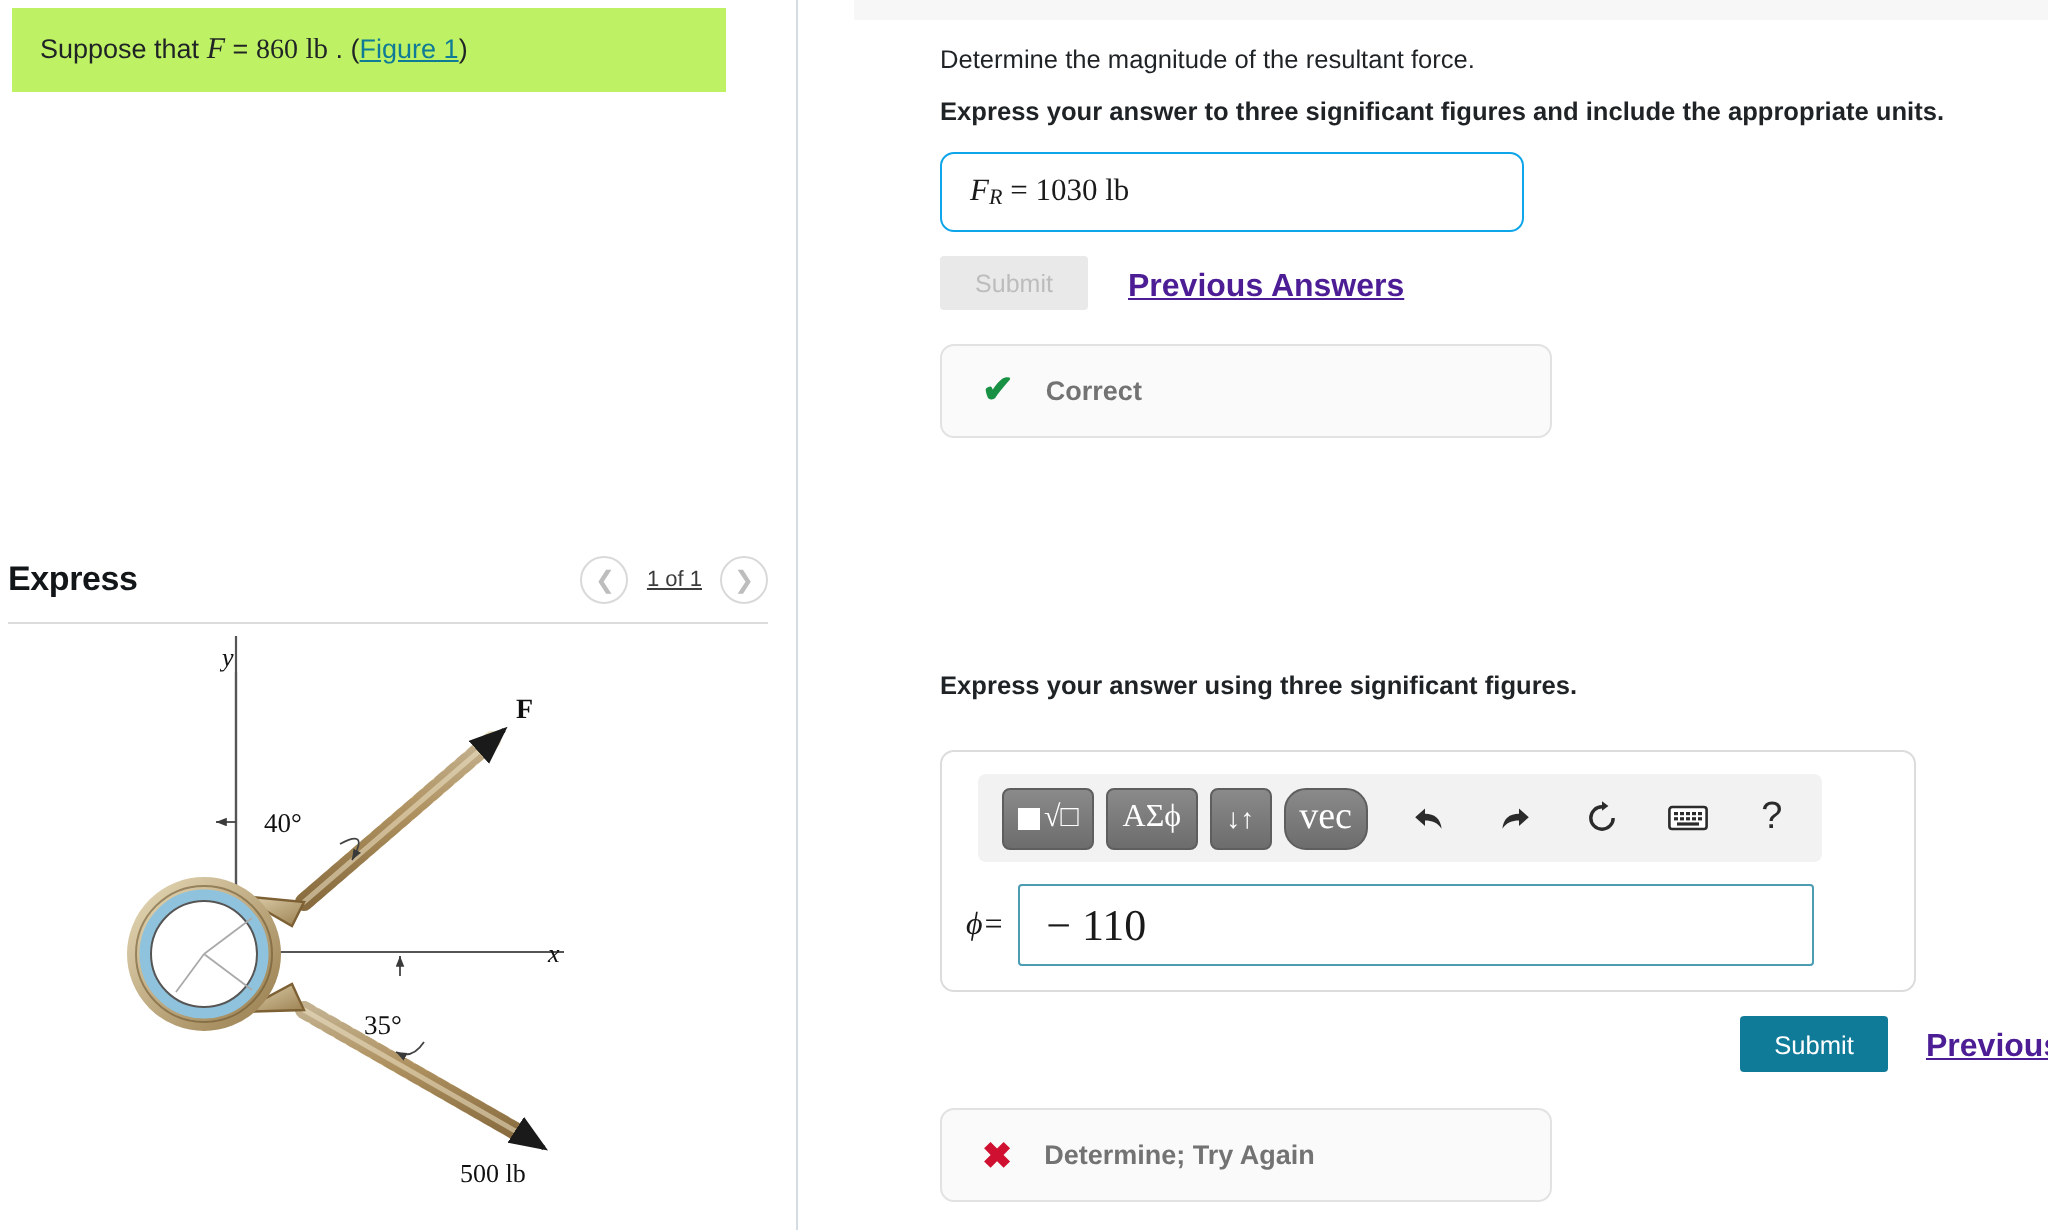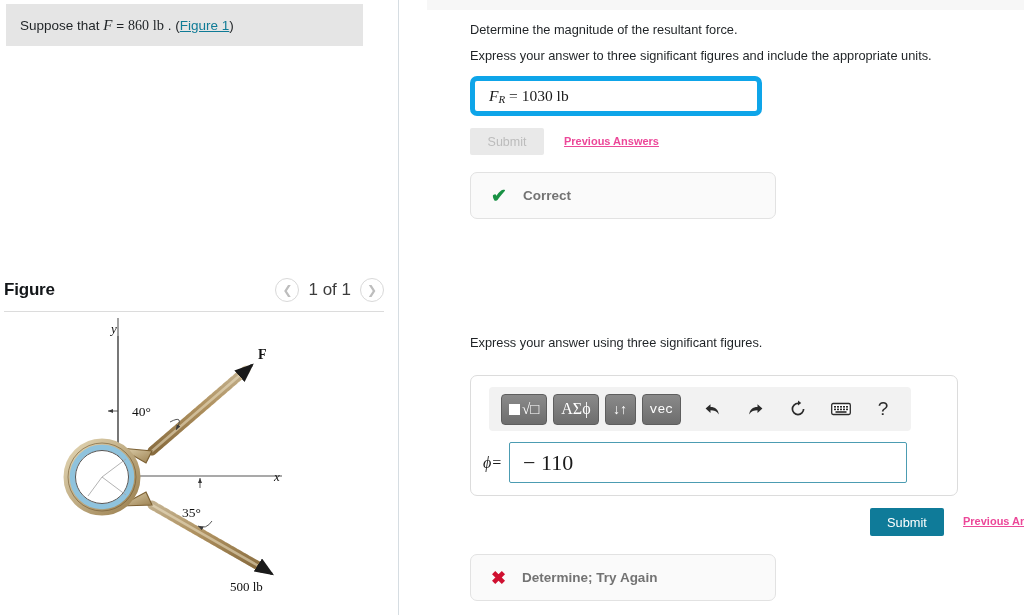--- a/index.html
+++ b/index.html
@@ -14,21 +14,21 @@
   
   .left-panel {
     position: absolute; left: 0; top: 0;
     width: 399px; height: 615px;
     background: #ffffff;
     border-right: 1px solid #d6dde2;
   }
   .problem-banner {
     position: absolute; left: 6px; top: 4px;
     width: 357px; height: 42px;
-    background: #e5e5e5;
+    background: #bef264;
     display: flex; align-items: center;
     padding-left: 14px;
   }
   .problem-text {
     font-size: 13.5px; color: #1f2326; line-height: 1.2;
     white-space: nowrap;
   }
   .mvar { font-family: "Liberation Serif", serif; font-style: italic; font-size: 15px; }
   .mnum { font-family: "Liberation Serif", serif; font-style: normal; font-size: 14px; }
   .munit { font-family: "Liberation Serif", serif; font-style: normal; font-size: 14.5px; }
@@ -43,58 +43,58 @@
     border-bottom: 1px solid #dcdcdc;
   }
   .figure-title { font-size: 17px; font-weight: bold; color: #131619; letter-spacing: -0.2px; }
   .fig-nav { display: flex; align-items: center; gap: 9px; }
   .nav-circle {
     width: 24px; height: 24px; border-radius: 50%;
     border: 1px solid #d9d9d9; background:#fff;
     display:flex; align-items:center; justify-content:center;
     color: #bdbdbd; font-size: 12px; line-height:1; cursor: pointer;
   }
-  .fig-count { font-size: 17px; color:#3c3c3c; }
+  .fig-count { font-size: 11px; color:#3c3c3c;text-decoration:underline; }
 
   .figure-box { position:absolute; left:0; top:318px; width:399px; height:297px; }
 
   
   .right-panel {
     position: absolute; left: 400px; top: 0;
     width: 624px; height: 615px; background: #ffffff;
   }
   .partA-headband {
     position:absolute; left:27px; top:0; width:597px; height:10px;
     background: #f7f7f7;
   }
   .qtext {
     position: absolute; font-size: 12.8px; color:#1f2326; line-height:1.3;
   }
   .qtext.q1 { left: 70px; top: 22px; }
-  .qtext.bold { font-weight: normal; }
+  .qtext.bold { font-weight: bold; }
   .qtext.q2 { left: 70px; top: 48px; }
 
   .answer-box-a {
     position: absolute; left: 70px; top: 76px;
     width: 292px; height: 40px;
-    border: 5px solid #0ea5e9; border-radius: 7px;
+    border: 1px solid #0ea5e9; border-radius: 7px;
     background:#fff; display:flex; align-items:center; padding-left: 14px;
   }
   .ans-a-text { font-family: "Liberation Serif", serif; font-size: 15.5px; color:#1a1a1a; }
   .sub-r { font-size: 11px; vertical-align: -2px; font-style: italic; }
 
   .submit-disabled {
     position:absolute; left:70px; top:128px;
     width:74px; height:27px; background:#e9e9e9;
     border:none; border-radius:2px;
     color:#bcbcbc; font-size:12.5px; font-family:"Liberation Sans", sans-serif;
     cursor: default;
   }
   .link-ans {
-    color:#ec4899; font-size:11px; font-weight:bold;
+    color:#4c1d95; font-size:16px; font-weight:bold;
     text-decoration: underline; cursor:pointer; white-space:nowrap;
   }
   .prev-a { position:absolute; left:164px; top:135px; }
 
   .feedback-box {
     position:absolute; border:1px solid #e2e2e2; border-radius:7px;
     background:#fafafa; display:flex; align-items:center; padding-left:20px;
     gap: 16px;
   }
   .fb-correct { left:70px; top:172px; width:306px; height:47px; }
@@ -131,21 +131,21 @@
   .mkey {
     height:31px; min-width:37px; padding:0 7px;
     background: linear-gradient(#8a8a8a, #6d6d6d);
     border:1px solid #5e5e5e; border-radius:4px;
     color:#fff; display:flex; align-items:center; justify-content:center;
     font-size:15px; cursor:pointer;
   }
   .mkey.k-sqrt { min-width:43px; font-family:"Liberation Serif", serif; }
   .mkey.k-greek { min-width:44px; font-family:"Liberation Serif", serif; font-size:16px; }
   .mkey.k-arrows { min-width:31px; font-size:14px; }
-  .mkey.k-vec { min-width:38px; font-size:13px; font-family:Liberation Mono, monospace; }
+  .mkey.k-vec { min-width:38px; font-size:19px; font-family:Liberation Serif, serif;border-radius:11px; }
   .sq-white { display:inline-block; width:11px; height:11px; background:#fff; margin-right:2px; }
 
   .micon {
     width:26px; height:26px; display:flex; align-items:center; justify-content:center;
     color:#2b2b2b; cursor:pointer;
   }
   .micon.gap1 { margin-left: 12px; }
   .micon.gap2 { margin-left: 11px; }
   .micon.gap3 { margin-left: 11px; }
   .micon.gap4 { margin-left: 11px; }
@@ -184,21 +184,21 @@
         <span class="mvar">F</span>
         <span>=</span>
         <span class="mnum">860</span>
         <span class="munit">lb</span>
         <span>.</span>
         <span>(</span><a class="fig-link">Figure 1</a><span>)</span>
       </div>
     </div>
 
     <div class="figure-head">
-      <div class="figure-title">Figure</div>
+      <div class="figure-title">Express</div>
       <div class="fig-nav">
         <div class="nav-circle">❮</div>
         <div class="fig-count">1 of 1</div>
         <div class="nav-circle">❯</div>
       </div>
     </div>
 
     <div class="figure-box">
       <svg width="399" height="297" viewBox="0 0 399 297">
         <defs>

